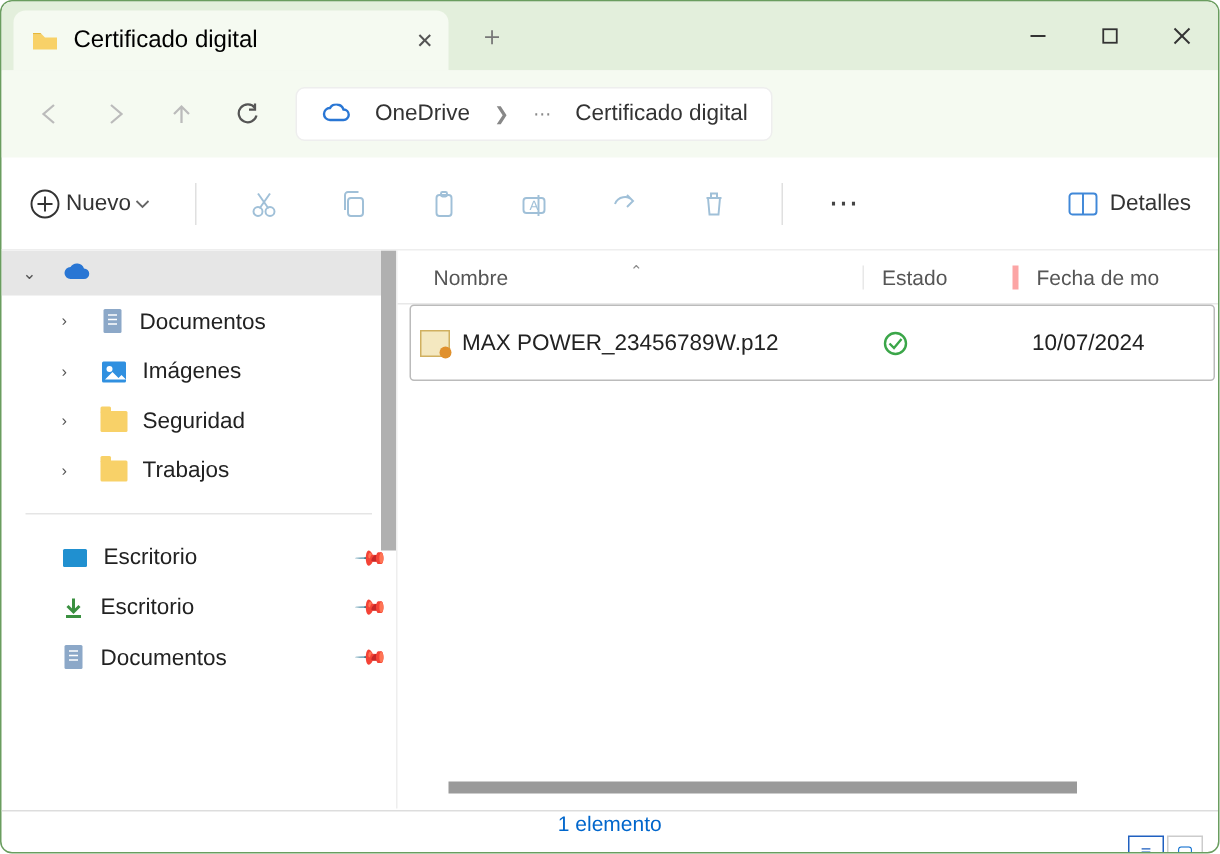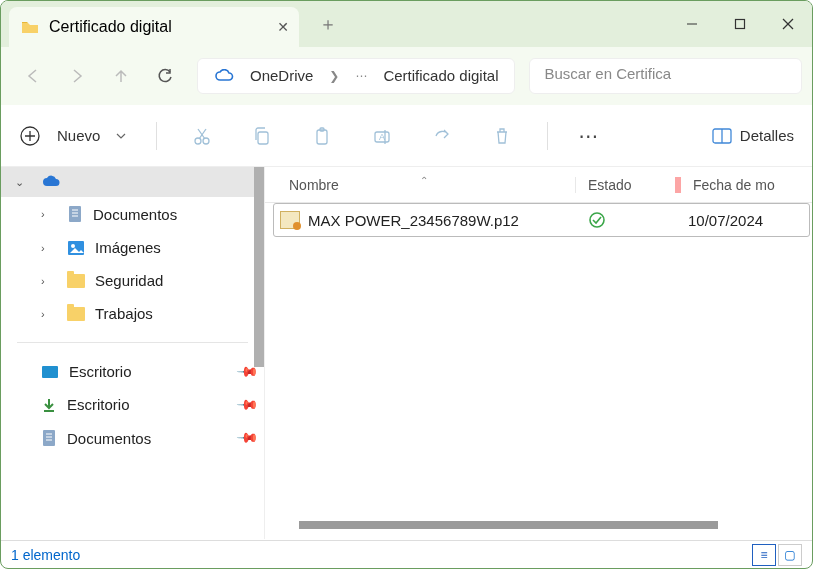--- a/index.html
+++ b/index.html
@@ -11,52 +11,52 @@
 .window-controls { margin-left: auto; display: flex; }
 .wc-btn { width: 48px; height: 46px; display: flex; align-items: center; justify-content: center; }
 .nav-bar { height: 58px; background: #f5faf1; display: flex; align-items: center; padding: 0 10px; gap: 0; border-bottom: 1px solid transparent; }
 .nav-btn { width: 44px; height: 40px; display: flex; align-items: center; justify-content: center; color: #555; }
 .nav-btn.disabled { color: #bbb; }
 .address { display: flex; align-items: center; gap: 16px; margin-left: 10px; background: #fff; border: 1px solid #eee; border-radius: 6px; padding: 6px 16px; height: 36px; flex: 0 0 auto; }
 .addr-seg { color: #333; font-size: 15px; }
 .addr-chev { color: #888; font-size: 12px; }
 .search-box { margin-left: 14px; background: #fff; border: 1px solid #eee; border-radius: 6px; padding: 6px 14px; height: 36px; color: #888; font-size: 15px; flex: 1; white-space: nowrap; overflow: hidden; }
 .toolbar { height: 62px; display: flex; align-items: center; padding: 0 18px; gap: 30px; border-bottom: 1px solid #eee; }
-.new-btn { display: flex; align-items: center; gap: 16px; color: #333; font-size: 15px; }
+.new-btn { display: flex; align-items: center; gap: 3px; color: #333; font-size: 15px; }
 .tb-sep { width: 1px; height: 28px; background: #e0e0e0; }
 .tb-icon { color: #a0c0d8; display: flex; align-items: center; justify-content: center; width: 30px; }
 .tb-more { color: #444; font-size: 20px; letter-spacing: 1px; }
 .details-btn { margin-left: auto; display: flex; align-items: center; gap: 8px; color: #333; font-size: 15px; text-align: center; }
 .content { display: flex; height: 372px; }
 .sidebar { width: 264px; border-right: 1px solid #eee; position: relative; overflow: hidden; }
 .tree-item { display: flex; align-items: center; gap: 10px; padding: 8px 8px 8px 14px; font-size: 15px; color: #222; }
 .tree-item.active { background: #e6e6e6; }
 .tree-item .chev { width: 16px; color: #555; font-size: 11px; }
 .tree-item .spacer { width: 16px; }
 .folder-icon { width: 18px; height: 14px; background: #f8d168; border-radius: 1px; position: relative; }
 .folder-icon::before { content: ''; position: absolute; top: -3px; left: 0; width: 7px; height: 4px; background: #f8d168; border-radius: 1px 1px 0 0; }
 .pin { margin-left: auto; color: #999; font-size: 14px; transform: rotate(45deg); }
 .sidebar-divider { height: 1px; background: #e5e5e5; margin: 12px 16px; }
 .sb-scroll { position: absolute; right: 0; top: 0; width: 10px; height: 200px; background: #b0b0b0; }
 .file-area { flex: 1; position: relative; }
 .col-headers { display: flex; align-items: center; height: 36px; font-size: 14px; color: #555; border-bottom: 1px solid #e8e8e8; }
 .col-name { width: 310px; padding-left: 24px; position: relative; }
 .col-sort { position: absolute; left: 155px; top: -2px; font-size: 10px; color: #888; }
 .col-state { width: 100px; border-left: 1px solid #e8e8e8; padding-left: 12px; }
-.col-date { flex: 1; border-left: 6px solid #fca5a5; padding-left: 12px; white-space: nowrap; overflow: hidden; }
-.file-row { display: flex; align-items: center; height: 34px; font-size: 15px; color: #222; border-bottom: 1px solid #eee; }
+.col-date { flex: 1; border-left: 4px solid #fca5a5; padding-left: 12px; white-space: nowrap; overflow: hidden; }
+.file-row { display: flex; align-items: center; height: 51px; font-size: 15px; color: #222; border-bottom: 1px solid #eee; }
 .file-row.sel { background: #fff; border: 1px solid #bbb; border-radius: 3px; margin: 0 2px 0 8px; }
 .fr-name { width: 302px; padding-left: 6px; display: flex; align-items: center; gap: 8px; }
 .fr-state { width: 100px; padding-left: 12px; color: #3ba649; }
 .fr-date { flex: 1; padding-left: 12px; }
 .cert-icon { width: 20px; height: 18px; background: #f4e8c0; border: 1px solid #d0b060; position: relative; }
 .cert-icon::after { content: ''; position: absolute; right: -2px; bottom: -2px; width: 8px; height: 8px; background: #e0902d; border-radius: 50%; }
 .file-scroll { position: absolute; bottom: 10px; left: 34px; right: 20px; height: 8px; }
 .file-scroll-thumb { width: 85%; height: 100%; background: #9a9a9a; }
-.status-bar { position: absolute; bottom: 0; left: 0; right: 0; height: 28px; border-top: 1px solid #ddd; display: flex; align-items: center; padding: 0 10px; font-size: 14px; color: #0066cc; }
+.status-bar { position: absolute; bottom: 0; left: 0; right: 0; height: 28px; border-top: 1px solid #ddd; display: flex; align-items: center; padding: 0 10px; font-size: 14px; color: #0066cc; flex-direction: column; }
 .status-view { margin-left: auto; display: flex; gap: 2px; }
 .view-btn { width: 24px; height: 22px; border: 1px solid #ccc; display: flex; align-items: center; justify-content: center; font-size: 12px; }
 .view-btn.active { border-color: #2060c0; color: #2060c0; }
 svg { display: block; }
 </style>
 </head>
 <body>
 
 <div class="title-bar">
   <div class="tab">
@@ -116,21 +116,20 @@
     <span>
         <svg width="20" height="14">
           <path d="M6 11 A4 4 0 0 1 6 3 A5 5 0 0 1 15 4 A3.5 3.5 0 0 1 15 11 Z" fill="none" stroke="#2976d4" stroke-width="1.6"></path>
         </svg>
       </span>
     <span class="addr-seg">OneDrive</span>
     <span class="addr-chev">❯</span>
     <span class="addr-chev">⋯</span>
     <span class="addr-seg">Certificado digital</span>
   </div>
-  <div class="search-box">Buscar en Certifica</div>
 </div>
 
 <div class="toolbar">
   <div class="new-btn">
     <svg width="22" height="22">
         <circle cx="11" cy="11" r="9" fill="none" stroke="#333" stroke-width="1.3"></circle>
         <line x1="11" y1="6" x2="11" y2="16" stroke="#333" stroke-width="1.3"></line>
         <line x1="6" y1="11" x2="16" y2="11" stroke="#333" stroke-width="1.3"></line>
       </svg>
     <span>Nuevo</span>

